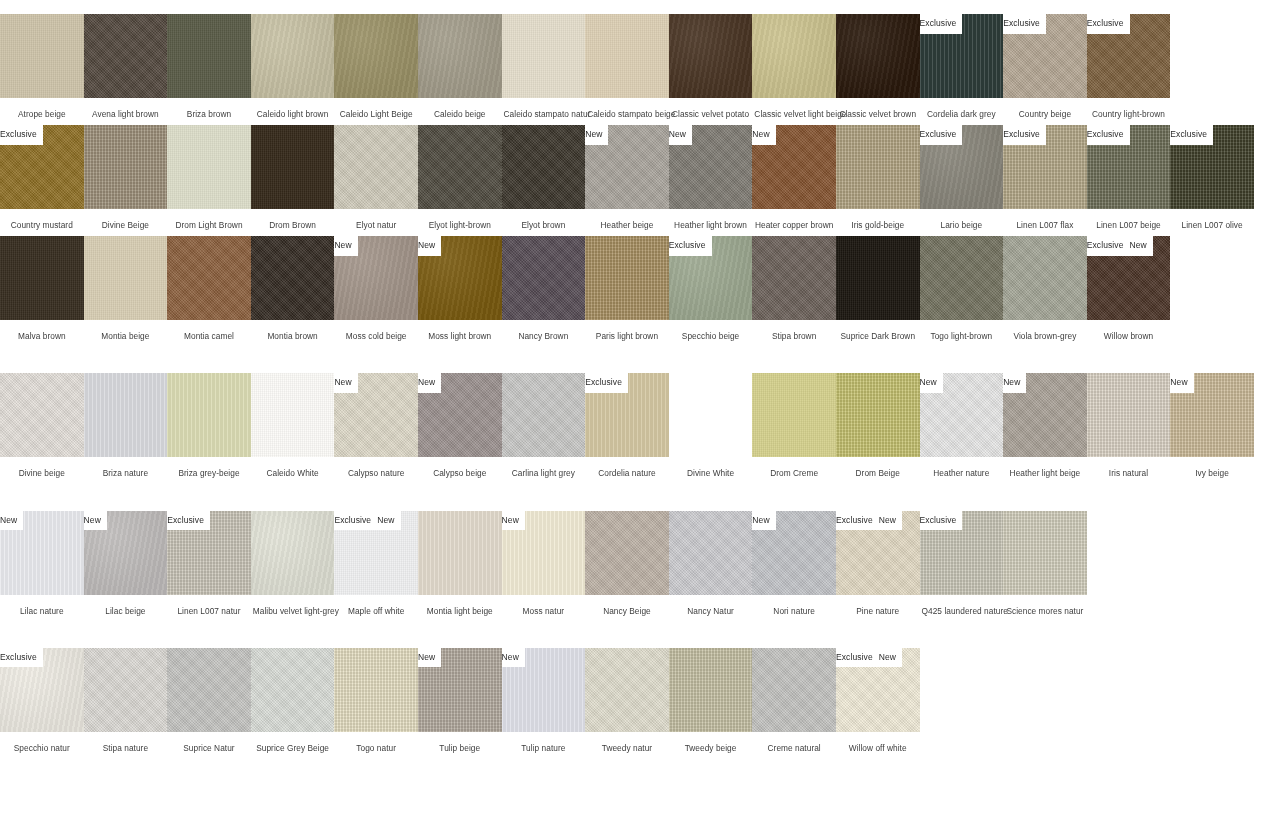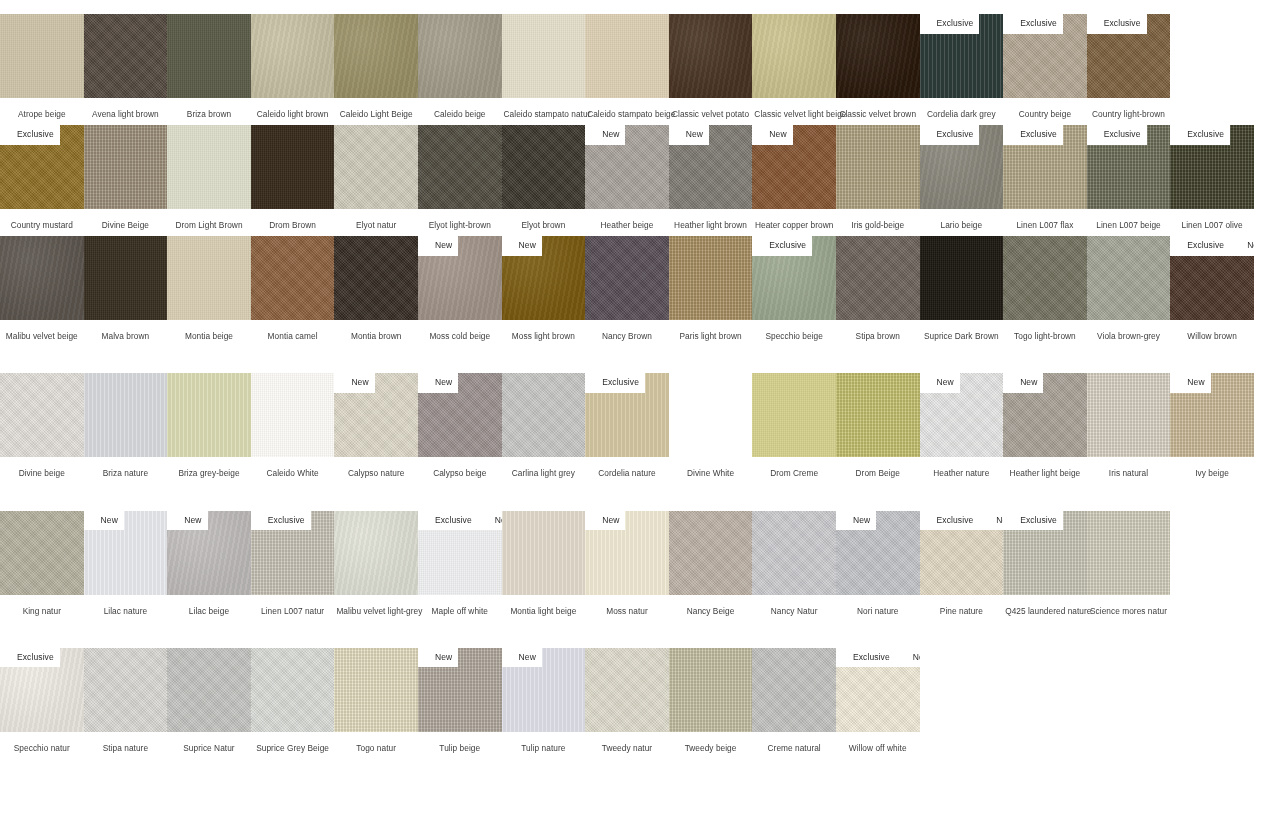--- a/index.html
+++ b/index.html
@@ -69,21 +69,21 @@
     position: absolute;
     top: 0; left: 0;
     display: flex;
     z-index: 3;
   }
   .badge {
     background: #ffffff;
     color: #2b2b2b;
     font-size: 8.5px;
     line-height: 1;
-    padding: 5px 6px 6px 17px;
+    padding: 5px 6px 6px 0;
     white-space: nowrap;
     letter-spacing: .1px;
   }
   .label {
     font-size: 8.3px;
     color: #3d3d3d;
     text-align: center;
     line-height: 1.1;
     padding: 12px 2px 0 2px;
     letter-spacing: .05px;
@@ -302,26 +302,20 @@
           <div class="grain weave"></div>
           <div class="badges">
             <span class="badge">Exclusive</span>
           </div>
         </div>
         <div class="label">Linen L007 olive</div>
       </div>
     </div>
     <div class="row">
       <div class="cell">
-        <div class="swatch" style="background: rgb(94, 87, 80);">
-          <div class="grain velvet"></div>
-        </div>
-        <div class="label">Malibu velvet beige</div>
-      </div>
-      <div class="cell">
         <div class="swatch" style="background: rgb(55, 45, 32);">
           <div class="grain grain"></div>
         </div>
         <div class="label">Malva brown</div>
       </div>
       <div class="cell">
         <div class="swatch" style="background: rgb(215, 205, 179);">
           <div class="grain grain"></div>
         </div>
         <div class="label">Montia beige</div>
@@ -516,26 +510,20 @@
           <div class="grain weave"></div>
           <div class="badges">
             <span class="badge">New</span>
           </div>
         </div>
         <div class="label">Ivy beige</div>
       </div>
     </div>
     <div class="rowgap"></div>
     <div class="row">
-      <div class="cell">
-        <div class="swatch" style="background: rgb(182, 178, 160);">
-          <div class="grain speck"></div>
-        </div>
-        <div class="label">King natur</div>
-      </div>
       <div class="cell">
         <div class="swatch" style="background: rgb(233, 234, 238);">
           <div class="grain vert"></div>
           <div class="badges">
             <span class="badge">New</span>
           </div>
         </div>
         <div class="label">Lilac nature</div>
       </div>
       <div class="cell">

